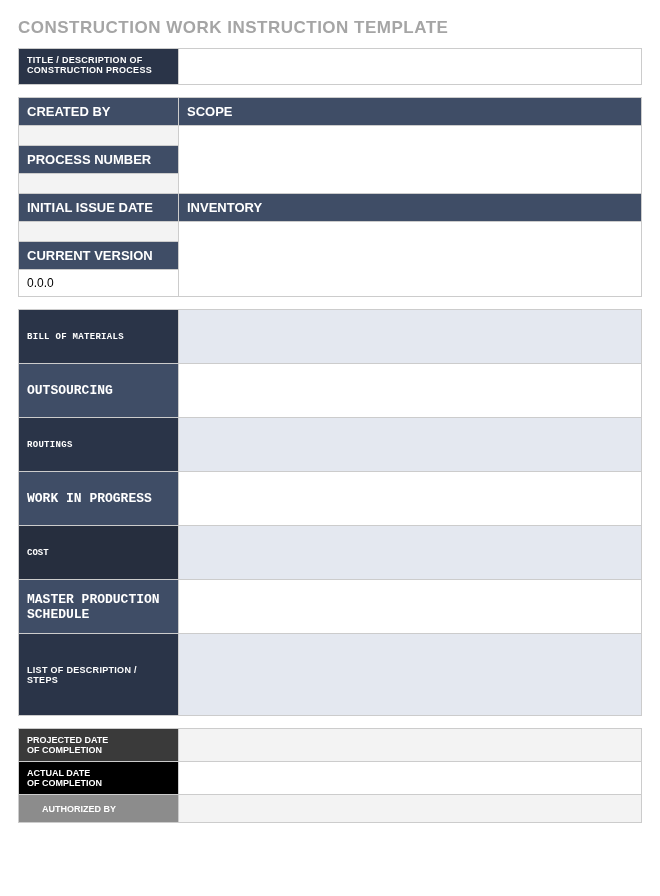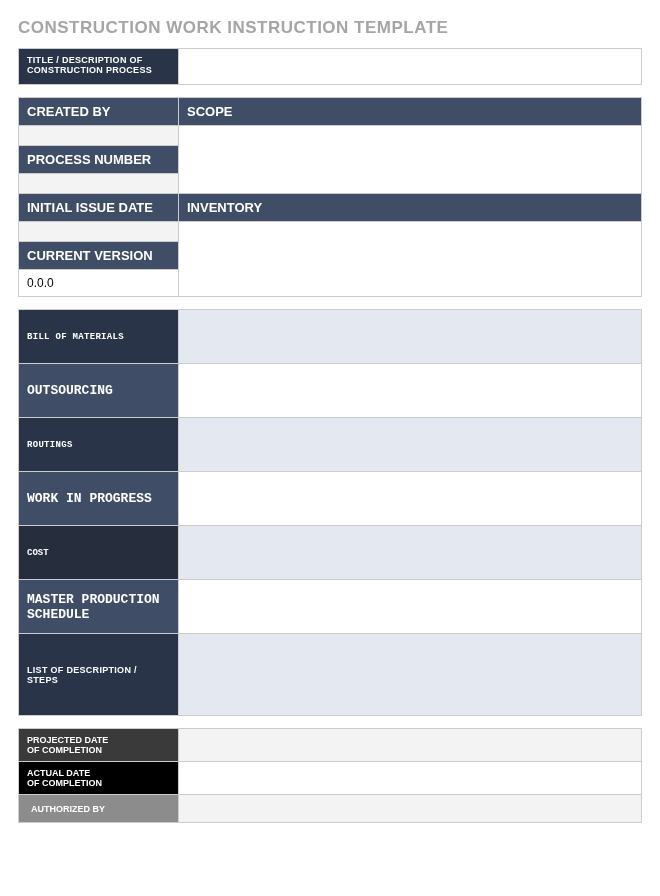--- a/index.html
+++ b/index.html
@@ -57,21 +57,21 @@
     color: #fff;
     font-size: 9px;
     font-weight: bold;
     padding: 6px 8px;
   }
   .hdr-gray-light {
     background: #8c8c8c;
     color: #fff;
     font-size: 9px;
     font-weight: bold;
-    padding: 6px 12px;
+    padding: 6px 23px;
   }
   .cell-white { background: #fff; font-size: 12px; padding: 6px 8px; }
   .cell-light { background: #f3f3f3; font-size: 10px; padding: 6px 8px; }
   .cell-blue-light { background: #e4e8f0; font-size: 10px; padding: 6px 8px; }
   .row-tall { height: 54px; font-family: Liberation Mono, monospace; }
   .row-taller { height: 82px; }
   .row-input { height: 20px; }
   .row-title { height: 36px; }
   .lbl-col { width: 160px; }
   .val-col { width: auto; }

